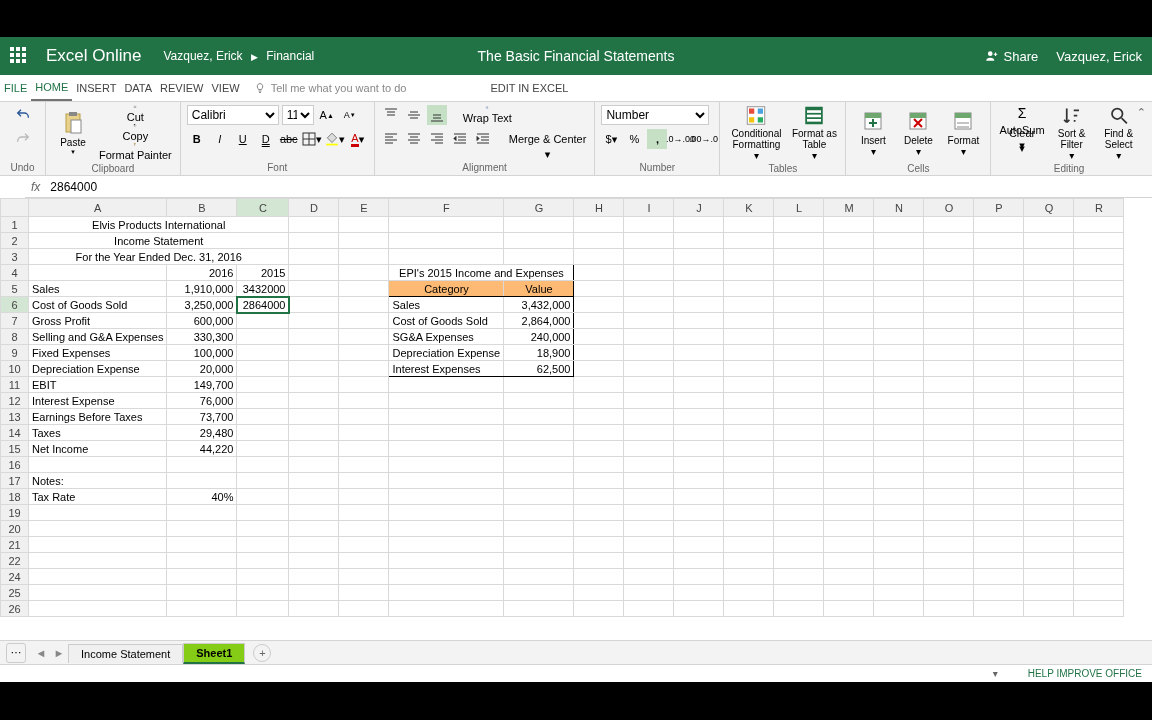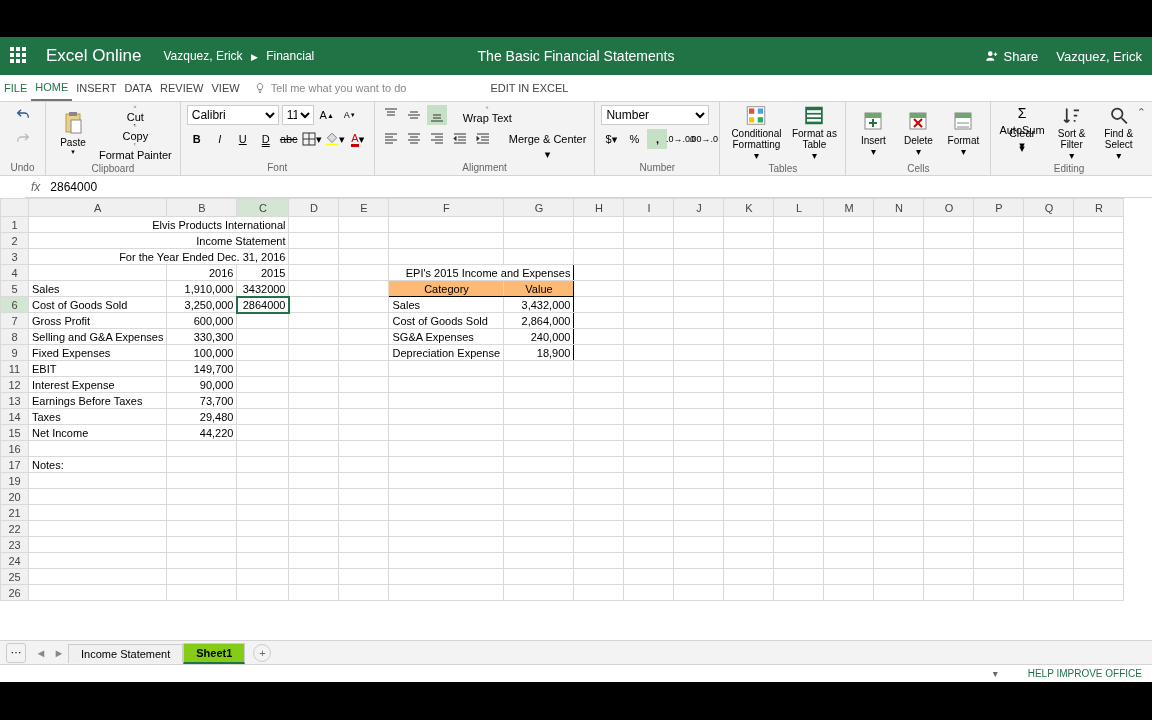--- a/index.html
+++ b/index.html
@@ -52,21 +52,21 @@
 .grid-wrap { flex: 1; overflow: hidden; position: relative; background: #fff; }
 table.sheet { border-collapse: collapse; table-layout: fixed; font-size: 11px; }
 .sheet th, .sheet td { border: 1px solid #d9d9d9; height: 16px; padding: 0 3px; white-space: nowrap; overflow: hidden; }
 .sheet th { background: #f0f0f0; font-weight: normal; color: #444; text-align: center; position: sticky; }
 th.rowhdr { width: 28px; text-align: center; }
 th.colhdr { height: 18px; }
 th.sel, td.selhdr { background: #d3e5d3; }
 .corner { width: 28px; background: #f0f0f0; }
 td { background: #fff; }
 td.r { text-align: right; }
-td.c { text-align: right; }
+td.c { text-align: center; }
 td.active { outline: 2px solid #217346; outline-offset: -1px; }
 td.tborder-t { border-top: 1px solid #000 !important; }
 td.tborder-b { border-bottom: 1px solid #000 !important; }
 td.tborder-l { border-left: 1px solid #000 !important; }
 td.tborder-r { border-right: 1px solid #000 !important; }
 td.thead { background: #fdba74; text-align: center; font-weight: normal; }
 
 
 .sheet-tabs { height: 24px; border-top: 1px solid #d4d4d4; display: flex; align-items: center; font-size: 11px; background: #f3f3f3; }
 .nav-btn { width: 18px; text-align: center; color: #888; cursor: pointer; }
@@ -595,20 +595,41 @@
             <td></td>
             <td></td>
             <td></td>
             <td></td>
             <td></td>
             <td></td>
             <td></td>
             <td></td>
           </tr>
           <tr>
+            <th class="rowhdr">10</th>
+            <td>Depreciation Expense</td>
+            <td class="r">20,000</td>
+            <td class="r"></td>
+            <td></td>
+            <td></td>
+            <td class="tborder-l tborder-b" style="text-align: left;">Interest Expenses</td>
+            <td class="r tborder-r tborder-b">62,500</td>
+            <td></td>
+            <td></td>
+            <td></td>
+            <td></td>
+            <td></td>
+            <td></td>
+            <td></td>
+            <td></td>
+            <td></td>
+            <td></td>
+            <td></td>
+          </tr>
+          <tr>
             <th class="rowhdr">11</th>
             <td>EBIT</td>
             <td class="r">149,700</td>
             <td class="r"></td>
             <td></td>
             <td></td>
             <td></td>
             <td class="r"></td>
             <td></td>
             <td></td>
@@ -618,21 +639,21 @@
             <td></td>
             <td></td>
             <td></td>
             <td></td>
             <td></td>
             <td></td>
           </tr>
           <tr>
             <th class="rowhdr">12</th>
             <td>Interest Expense</td>
-            <td class="r">90,000</td>
+            <td class="r">76,000</td>
             <td class="r"></td>
             <td></td>
             <td></td>
             <td></td>
             <td class="r"></td>
             <td></td>
             <td></td>
             <td></td>
             <td></td>
             <td></td>
@@ -742,20 +763,41 @@
             <td></td>
             <td></td>
             <td></td>
             <td></td>
             <td></td>
             <td></td>
             <td></td>
             <td></td>
           </tr>
           <tr>
+            <th class="rowhdr">18</th>
+            <td>Tax Rate</td>
+            <td class="r">40%</td>
+            <td class="r"></td>
+            <td></td>
+            <td></td>
+            <td></td>
+            <td class="r"></td>
+            <td></td>
+            <td></td>
+            <td></td>
+            <td></td>
+            <td></td>
+            <td></td>
+            <td></td>
+            <td></td>
+            <td></td>
+            <td></td>
+            <td></td>
+          </tr>
+          <tr>
             <th class="rowhdr">19</th>
             <td></td>
             <td class="r"></td>
             <td class="r"></td>
             <td></td>
             <td></td>
             <td></td>
             <td class="r"></td>
             <td></td>
             <td></td>
@@ -806,41 +848,20 @@
             <td></td>
             <td></td>
             <td></td>
             <td></td>
             <td></td>
             <td></td>
             <td></td>
           </tr>
           <tr>
             <th class="rowhdr">22</th>
-            <td></td>
-            <td class="r"></td>
-            <td class="r"></td>
-            <td></td>
-            <td></td>
-            <td></td>
-            <td class="r"></td>
-            <td></td>
-            <td></td>
-            <td></td>
-            <td></td>
-            <td></td>
-            <td></td>
-            <td></td>
-            <td></td>
-            <td></td>
-            <td></td>
-            <td></td>
-          </tr>
-          <tr>
-            <th class="rowhdr">23</th>
             <td></td>
             <td class="r"></td>
             <td class="r"></td>
             <td></td>
             <td></td>
             <td></td>
             <td class="r"></td>
             <td></td>
             <td></td>
             <td></td>

